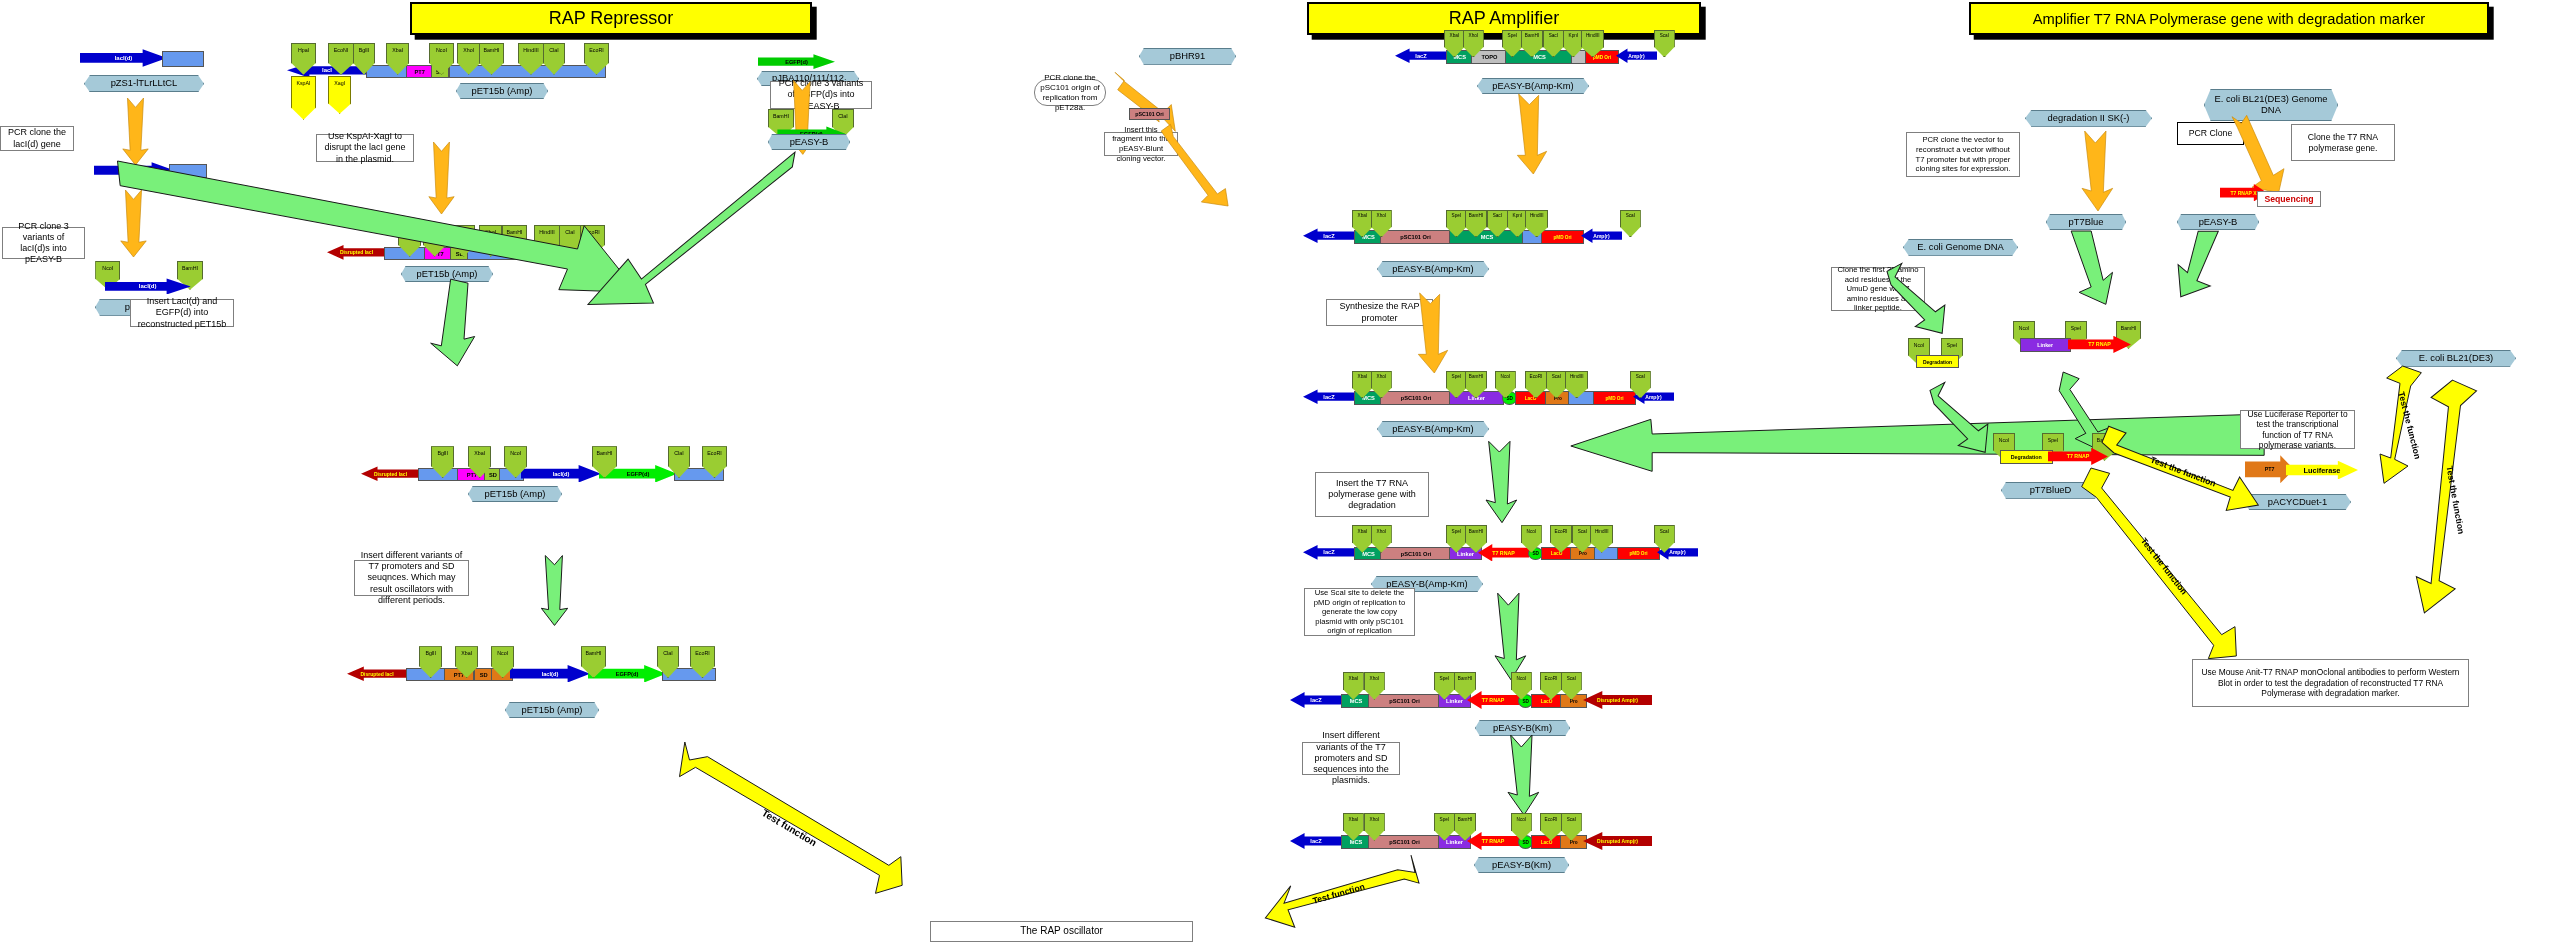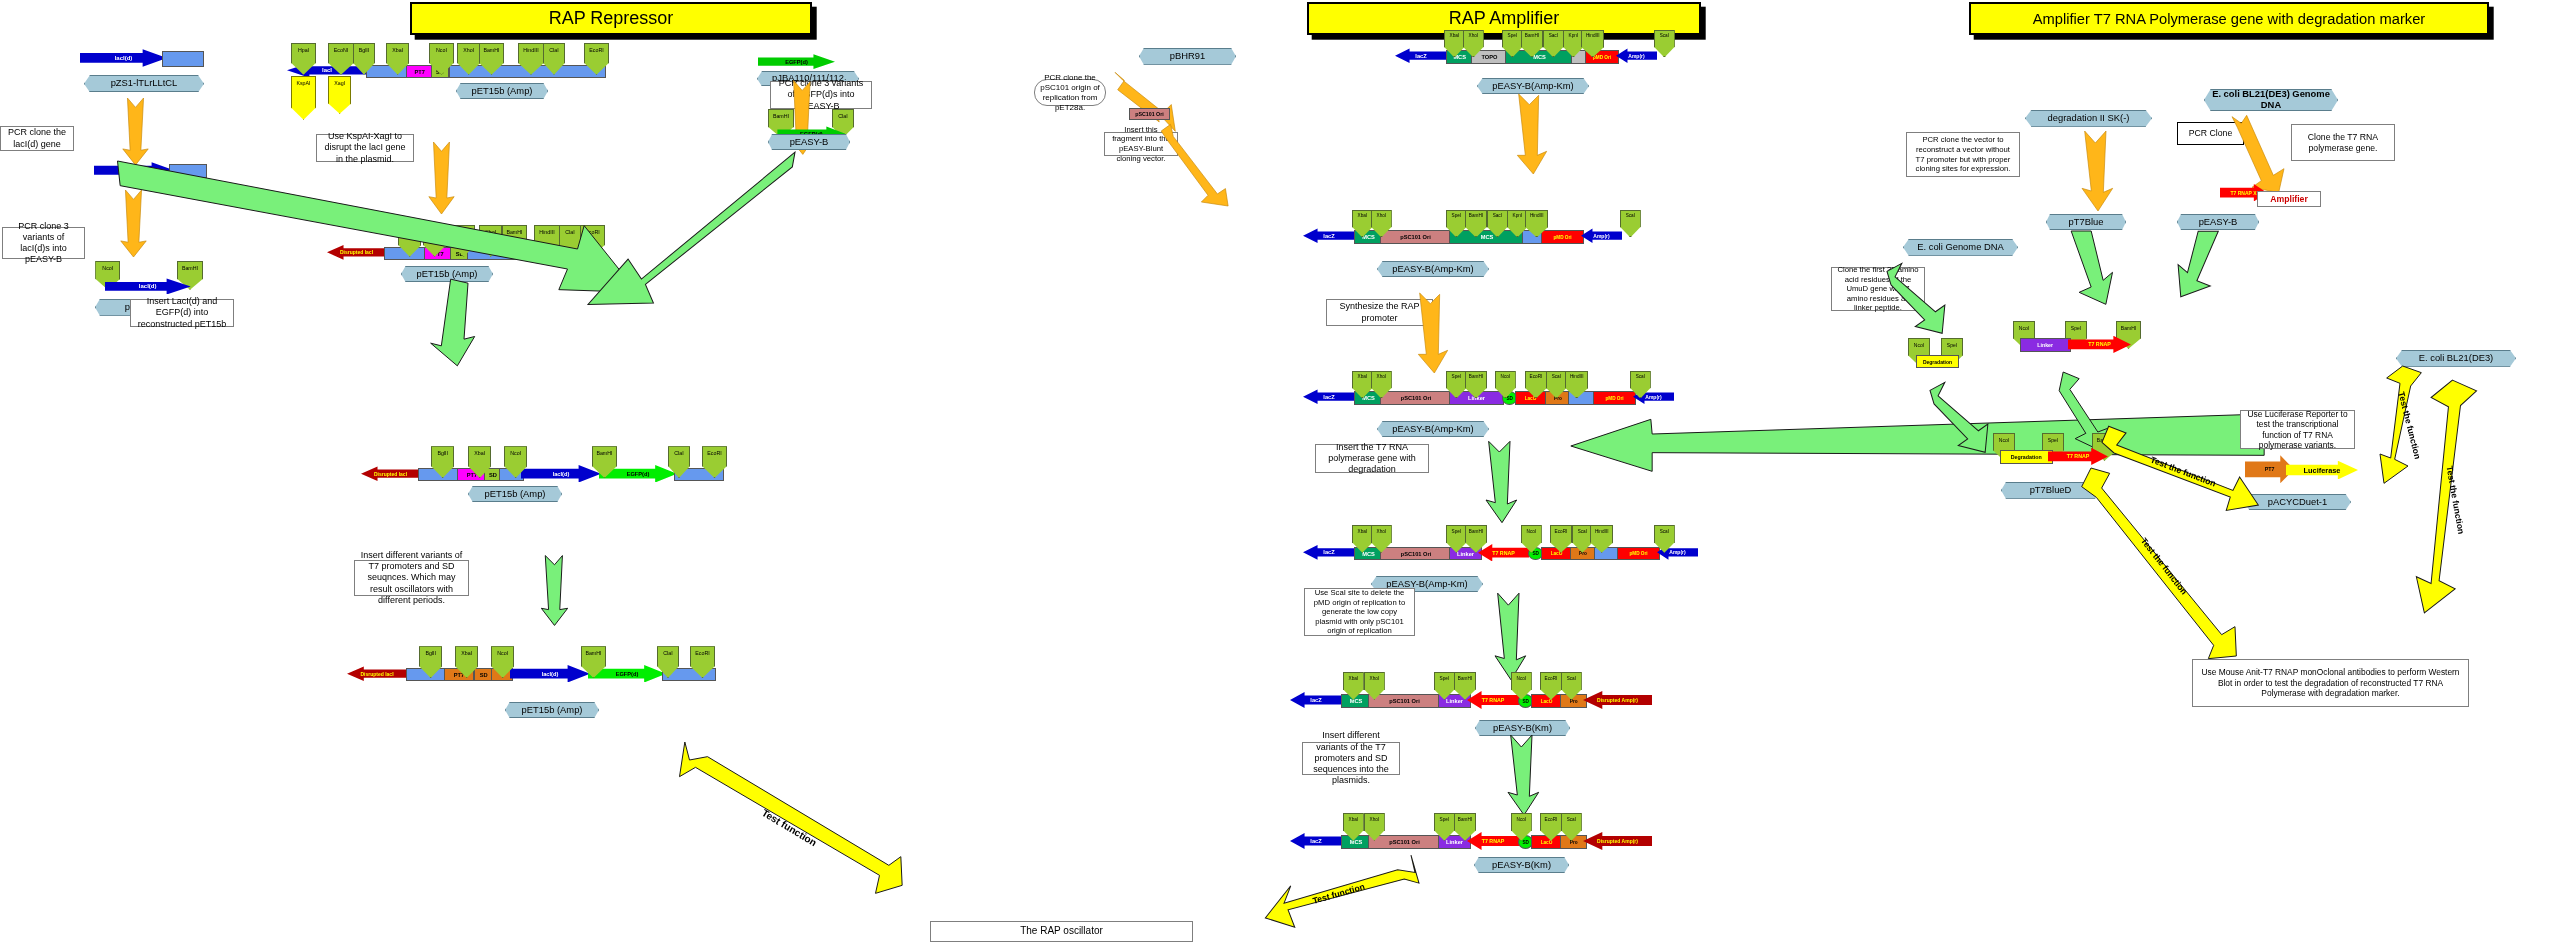--- a/index.html
+++ b/index.html
@@ -353,21 +353,21 @@
   <div class="site" style="left:143px;top:2.7px;width:18.7px;height:23px;font-size:4.7px;">SpeI</div>
   <div class="site" style="left:162px;top:2.7px;width:20px;height:23px;font-size:4.7px;">BamHI</div>
   <div class="site" style="left:192px;top:2.7px;width:18.7px;height:23px;font-size:4.7px;">NcoI</div>
   <div class="site" style="left:222px;top:2.7px;width:20px;height:23px;font-size:4.7px;">EcoRI</div>
   <div class="site" style="left:243px;top:2.7px;width:18.7px;height:23px;font-size:4.7px;">ScaI</div>
   <div class="site" style="left:262px;top:2.7px;width:21.4px;height:23px;font-size:4.7px;">HindIII</div>
   <div class="site" style="left:327px;top:2.7px;width:18.7px;height:23px;font-size:4.7px;">ScaI</div>
 </div>
 <div class="abs plasmid" style="left:1377px;top:421px;width:112px;height:16px;">pEASY-B(Amp-Km)</div>
 
-<div class="abs note" style="left:1315px;top:444px;width:114px;height:29px;">Insert the T7 RNA polymerase gene with degradation</div>
+<div class="abs note" style="left:1315px;top:472px;width:114px;height:45px;">Insert the T7 RNA polymerase gene with degradation</div>
 
 <div class="abs parrow" style="left:1482px;top:441px;width:40px;height:82px;">
   <svg width="40" height="82" viewBox="0 0 60 122">
     <polygon points="10,0 26,16 42,0 38,94 52,88 30,122 6,88 20,92" fill="#79f07a" stroke="#1a1a1a" stroke-width="1.5"></polygon>
   </svg>
 </div>
 
 <div class="abs parrow" style="left:1570px;top:414px;width:695px;height:60px;">
   <svg width="695" height="60" viewBox="0 0 1040 90">
     <polygon points="0,48 120,8 122,30 1040,0 1040,62 122,58 122,86" fill="#79f07a" stroke="#1a1a1a" stroke-width="1.5"></polygon>
@@ -457,21 +457,21 @@
 </div>
 <div class="abs plasmid" style="left:1474px;top:857px;width:95px;height:16px;">pEASY-B(Km)</div>
 
 <div class="abs parrow" style="left:1256px;top:855px;width:167px;height:87px;">
   <svg width="167" height="87" viewBox="0 0 250 130">
     <polygon points="232,0 238,26 212,22 42,72 52,46 14,94 58,108 48,82 222,36 244,42" fill="#ffff00" stroke="#1a1a1a" stroke-width="1.5"></polygon>
     <text x="125" y="62" font-family="Liberation Sans, sans-serif" font-size="13" font-weight="bold" fill="#000" text-anchor="middle" transform="rotate(-16 125 62)">Test function</text>
   </svg>
 </div>
 
-<div class="abs plasmid" style="left:2204px;top:89px;width:134px;height:22px;font-weight:bold;">E. coli BL21(DE3) Genome DNA</div>
+<div class="abs plasmid" style="left:2204px;top:89px;width:134px;height:32px;">E. coli BL21(DE3) Genome DNA</div>
 
 <div class="abs plasmid" style="left:2025px;top:110px;width:127px;height:16.7px;">degradation II SK(-)</div>
 
 <div class="abs note" style="left:1906px;top:132px;width:114px;height:45px;font-size:7.7px;">PCR clone the vector to reconstruct a vector without T7 promoter but with proper cloning sites for expression.</div>
 
 <div class="abs note thin" style="left:2177px;top:122px;width:67px;height:23px;font-size:8.7px;">PCR Clone</div>
 
 <div class="abs note" style="left:2291px;top:124px;width:104px;height:37px;font-size:8.7px;">Clone the T7 RNA polymerase gene.</div>
 
 <div class="abs parrow" style="left:2078px;top:131px;width:40px;height:80px;">
@@ -482,21 +482,21 @@
 
 <div class="abs parrow" style="left:2232px;top:114px;width:60px;height:80px;">
   <svg width="60" height="80" viewBox="0 0 90 120">
     <polygon points="0,4 14,14 22,2 62,92 78,82 70,118 30,110 44,100 8,20" fill="#ffb619" stroke="#c8890a" stroke-width="1"></polygon>
   </svg>
 </div>
 
 <div class="abs garrow c-red" style="left:2220px;top:184px;width:47px;height:17.4px;font-size:5px;">T7 RNAP X</div>
 
 <div class="abs note" style="left:2257px;top:191px;width:64px;height:16px;">
-  <span class="redtxt" style="font-size:8.7px;">Amplifier</span>
+  <span class="redtxt" style="font-size:8.7px;">Sequencing</span>
 </div>
 
 <div class="abs plasmid" style="left:2046px;top:214px;width:80px;height:16px;">pT7Blue</div>
 
 <div class="abs plasmid" style="left:2177px;top:214px;width:82px;height:16px;">pEASY-B</div>
 
 <div class="abs plasmid" style="left:1903px;top:239px;width:115px;height:16.7px;">E. coli Genome DNA</div>
 
 <div class="abs note" style="left:1831px;top:267px;width:94px;height:44px;font-size:7.7px;">Clone the first 30 amino acid residues of the UmuD gene with 7 amino residues as linker peptide.</div>
 

